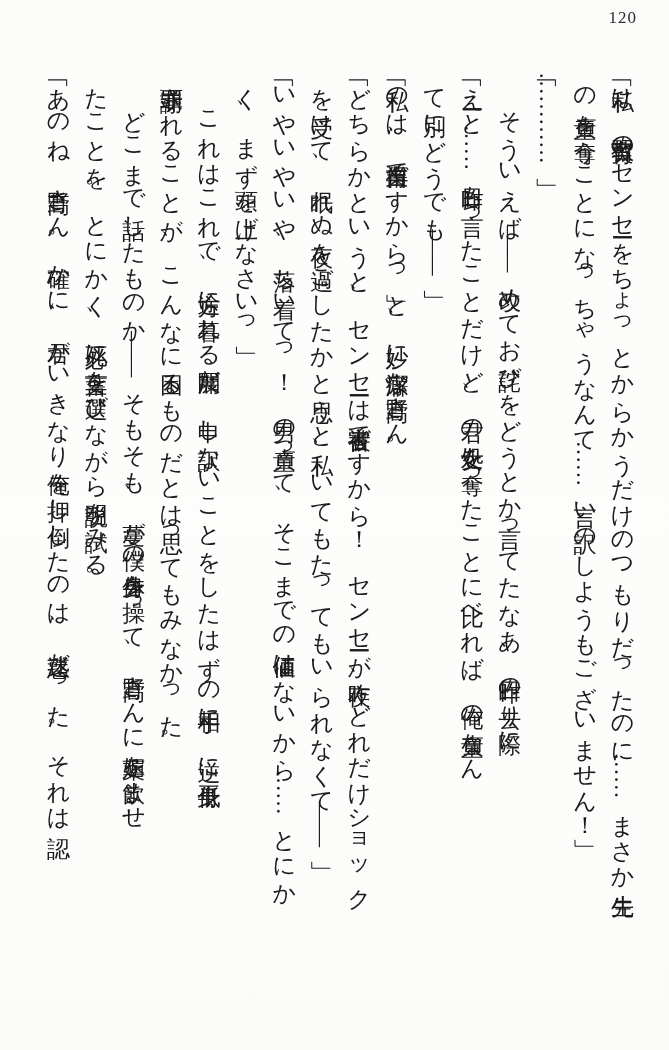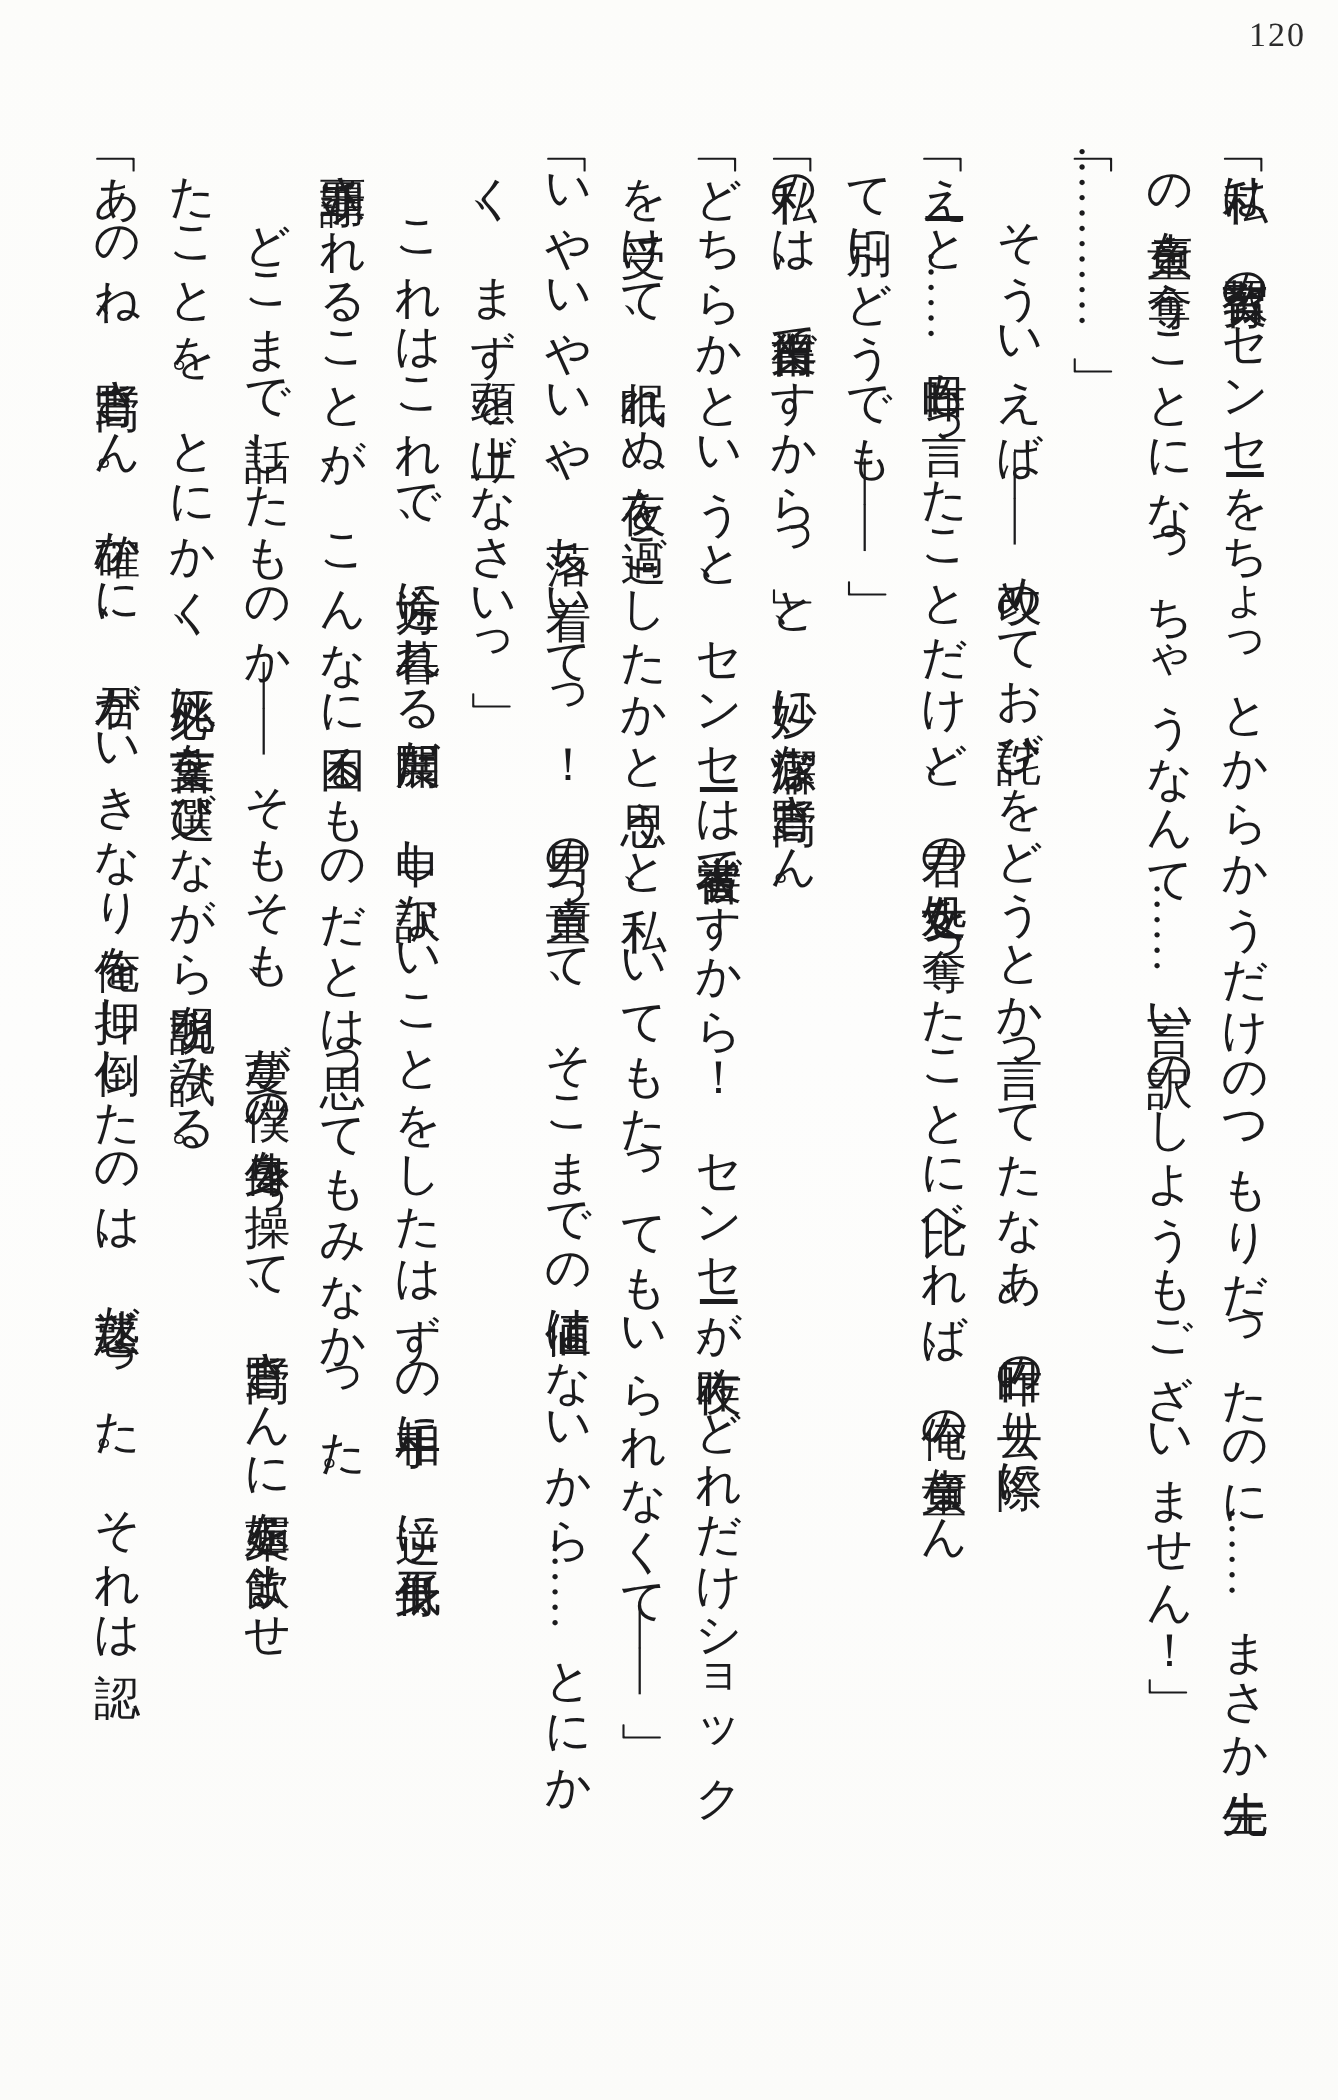--- a/index.html
+++ b/index.html
@@ -15,21 +15,21 @@
     font-family: "Liberation Serif", "DejaVu Serif", serif;
   }
   .page {
     position: absolute;
     inset: 0;
     background: linear-gradient(180deg, #fcfcfa 0%, #fdfdfc 50%, #fbfbf9 100%);
   }
   .page-number {
     position: absolute;
     top: 8px;
-    right: 16px;
+    right: 32px;
     font-size: 17px;
     letter-spacing: 1px;
     color: #2b2b2b;
   }
   .text-area {
     position: absolute;
     top: 72px;
     right: 28px;
     height: 948px;
     writing-mode: vertical-rl;

